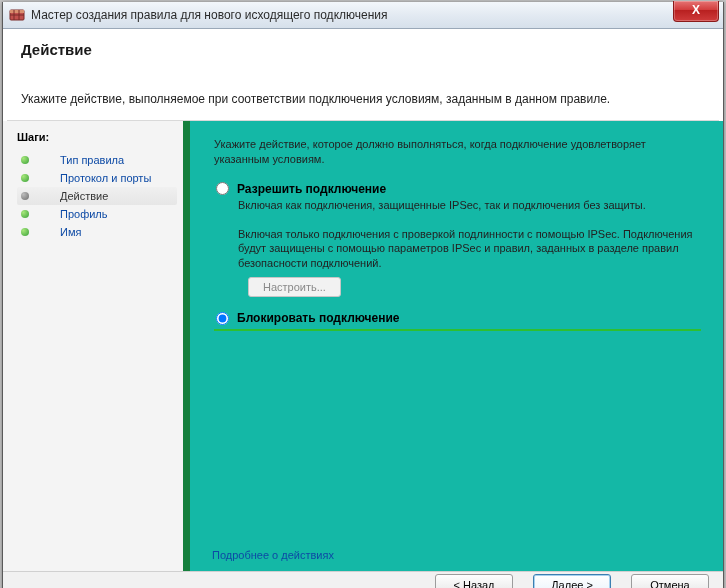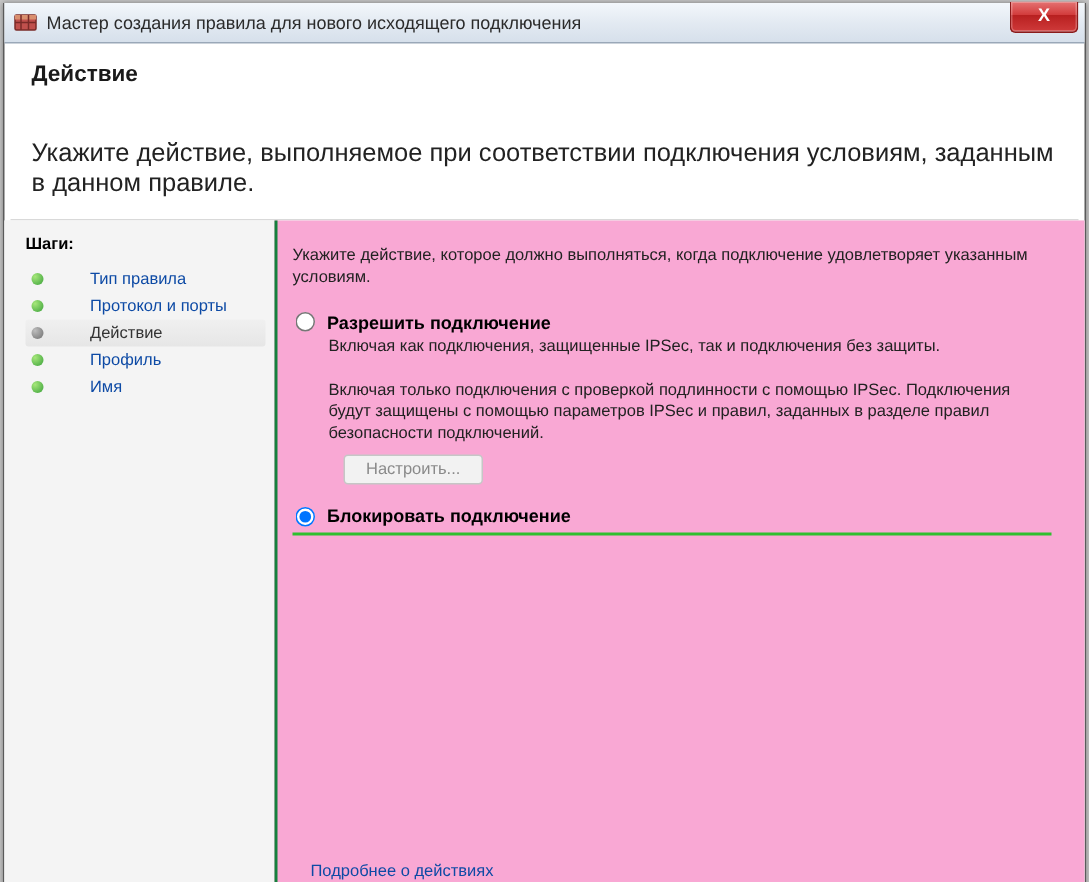--- a/index.html
+++ b/index.html
@@ -58,21 +58,21 @@
   .header-area {
     padding: 12px 18px 8px 18px;
   }
   .header-area h1 {
     margin: 0 0 10px 0;
     font-size: 15px;
     font-weight: bold;
     color: #1a1a1a;
   }
   .header-area .subtitle {
-    font-size: 17px;
+    font-size: 12px;
     color: #222;
     margin-top: 34px;
   }
   .sep {
     height: 1px;
     background: #d9d9d9;
     margin: 6px 4px 0 4px;
   }
   .body-area {
     display: flex;
@@ -109,26 +109,26 @@
     margin-right: 7px;
     flex: 0 0 auto;
   }
   .step-item.current .bullet {
     background: radial-gradient(circle at 30% 30%, #bdbdbd, #6f6f6f);
   }
   .step-item a { color: #0d4aa5; text-decoration: none; }
   .step-item .cur-label { color: #333; }
   .content-col {
     flex: 1;
-    background: #f9a8d4;
-    padding: 16px 22px 6px 10px;
+    background: #14b8a6;
+    padding: 16px 22px 6px 24px;
     min-height: 450px;
     box-sizing: border-box;
     position: relative;
-    border-left: 2px solid #15803d;
+    border-left: 7px solid #15803d;
   }
   .intro {
     font-size: 11px;
     color: #222;
     margin-bottom: 14px;
     line-height: 1.4;
   }
   .opt {
     margin-bottom: 14px;
     padding-left: 2px;

